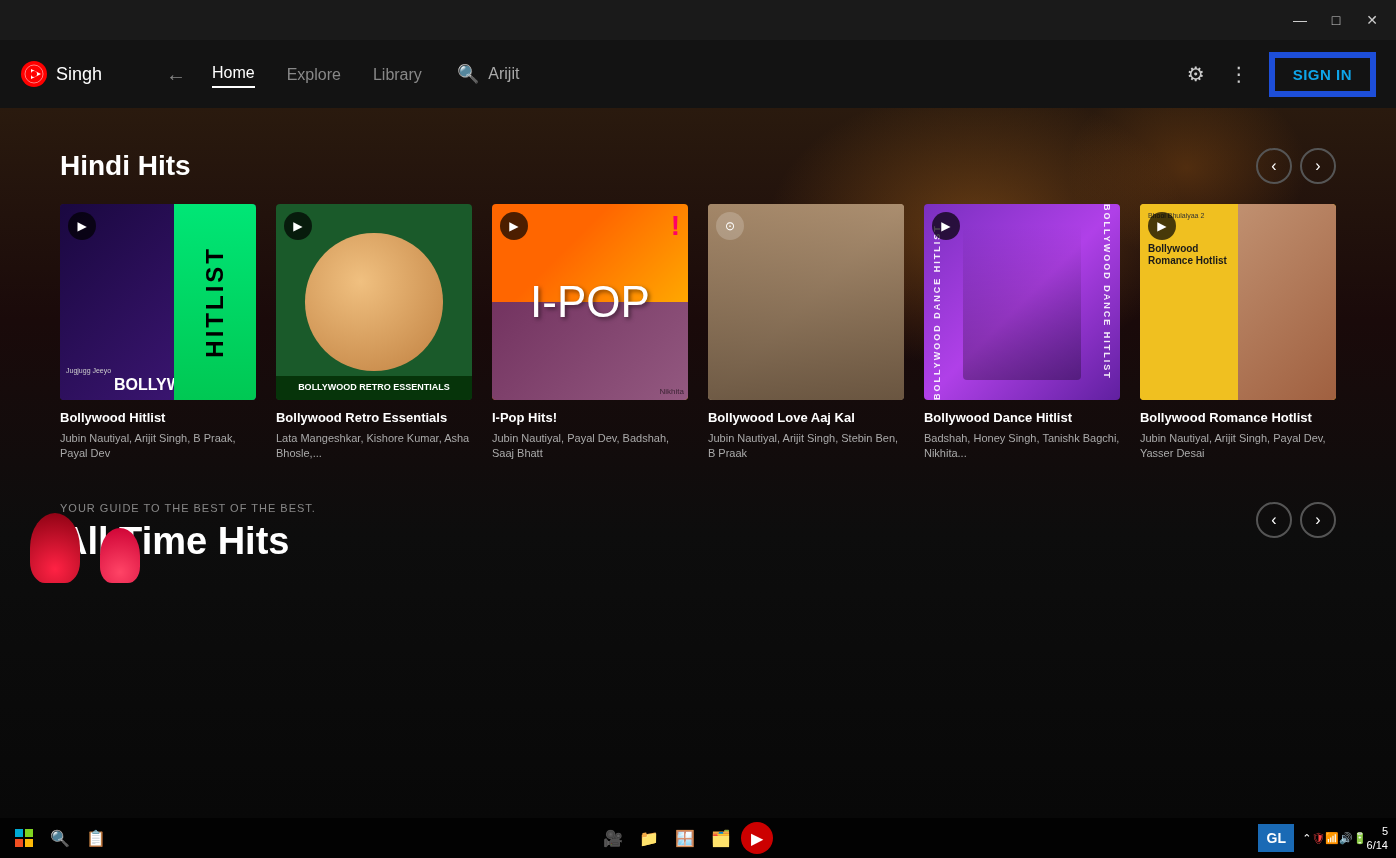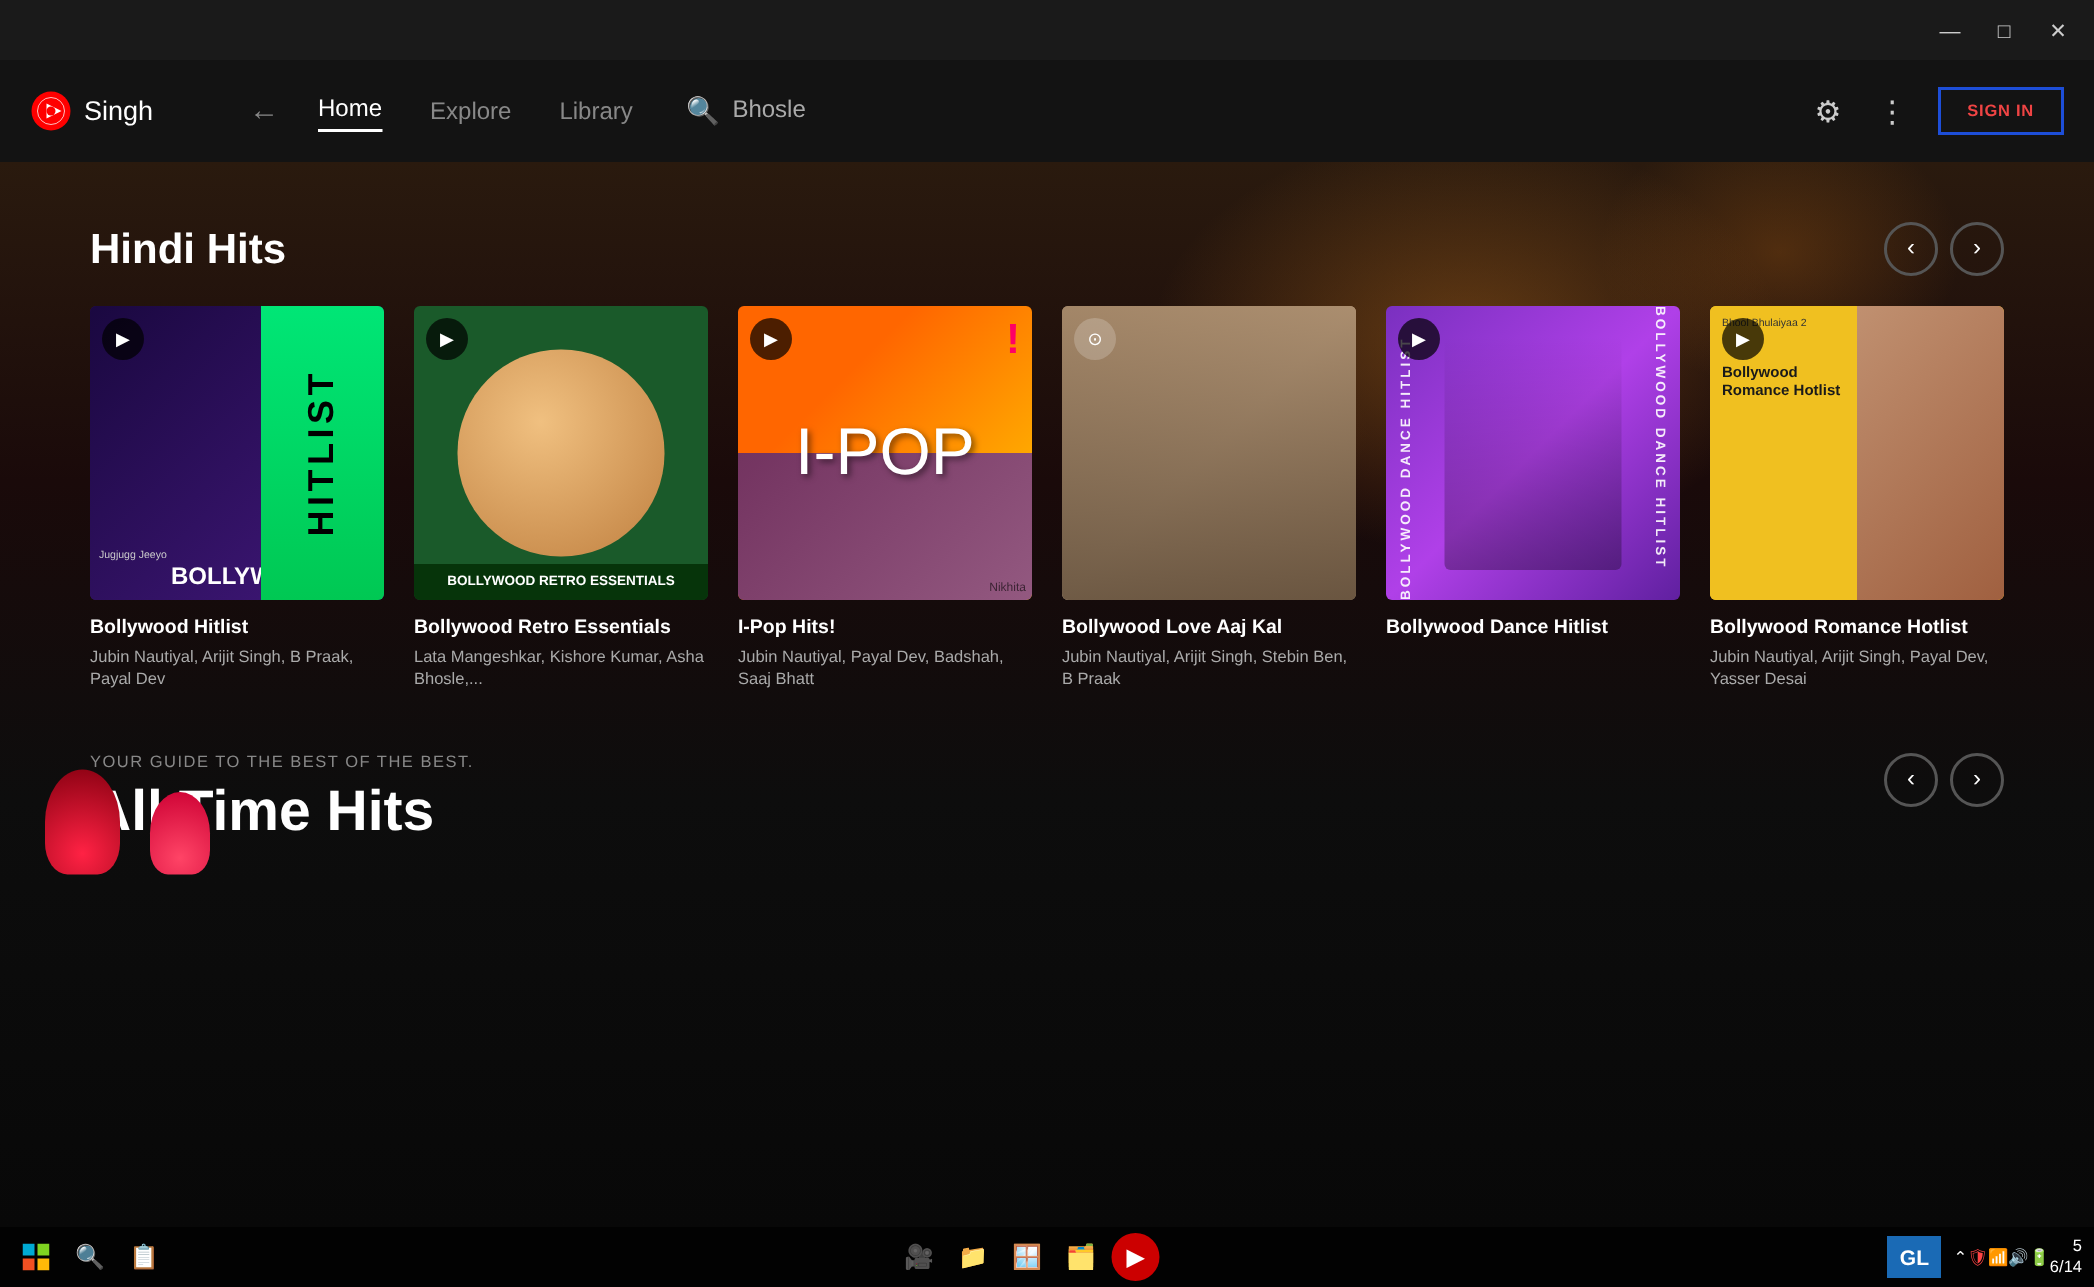--- a/index.html
+++ b/index.html
@@ -106,23 +106,23 @@
     .icon-btn {
       background: none;
       border: none;
       color: #ccc;
       font-size: 20px;
       cursor: pointer;
       padding: 4px;
     }
     .sign-in-btn {
       background: transparent;
-      border: 2px solid #1d4ed8;
-      color: #ef4444;
-      font-size: 11px;
+      border: 6px solid #1d4ed8;
+      color: #0ea5e9;
+      font-size: 15px;
       font-weight: 600;
       padding: 8px 18px;
       cursor: pointer;
       letter-spacing: 0.5px;
     }
 
     
     .main {
       height: calc(858px - 40px - 68px - 40px);
       background: linear-gradient(180deg, #2a1a0e 0%, #1a0a0a 30%, #0d0d0d 60%, #080808 100%);
@@ -537,21 +537,21 @@
   <button class="nav-back">←</button>
 
   <nav class="nav-links">
     <a class="nav-link active">Home</a>
     <a class="nav-link">Explore</a>
     <a class="nav-link">Library</a>
   </nav>
 
   <div class="search-area">
     <span class="search-icon-svg">🔍</span>
-    <span>Bhosle</span>
+    <span>Arijit</span>
   </div>
 
   <div class="header-right">
     <button class="icon-btn">⚙</button>
     <button class="icon-btn">⋮</button>
     <button class="sign-in-btn">SIGN IN</button>
   </div>
 </div>
 
 <div class="main">
@@ -624,20 +624,21 @@
       <div class="card">
         <div class="card-thumb">
           <div class="dance-card-thumb">
             <div class="dance-vert1">BOLLYWOOD DANCE HITLIST</div>
             <div class="dance-vert2">BOLLYWOOD DANCE HITLIST</div>
             <div class="person-img"></div>
           </div>
           <div class="card-play-overlay">▶</div>
         </div>
         <div class="card-title">Bollywood Dance Hitlist</div>
+        <div class="card-subtitle">Badshah, Honey Singh, Tanishk Bagchi, Nikhita...</div>
       </div>
 
       <div class="card">
         <div class="card-thumb">
           <div class="romance-card-thumb">
             <div class="left-yellow">
               <span class="film-small">Bhool Bhulaiyaa 2</span>
               <span class="romance-title-text">Bollywood Romance Hotlist</span>
             </div>
             <div class="right-photo"></div>

